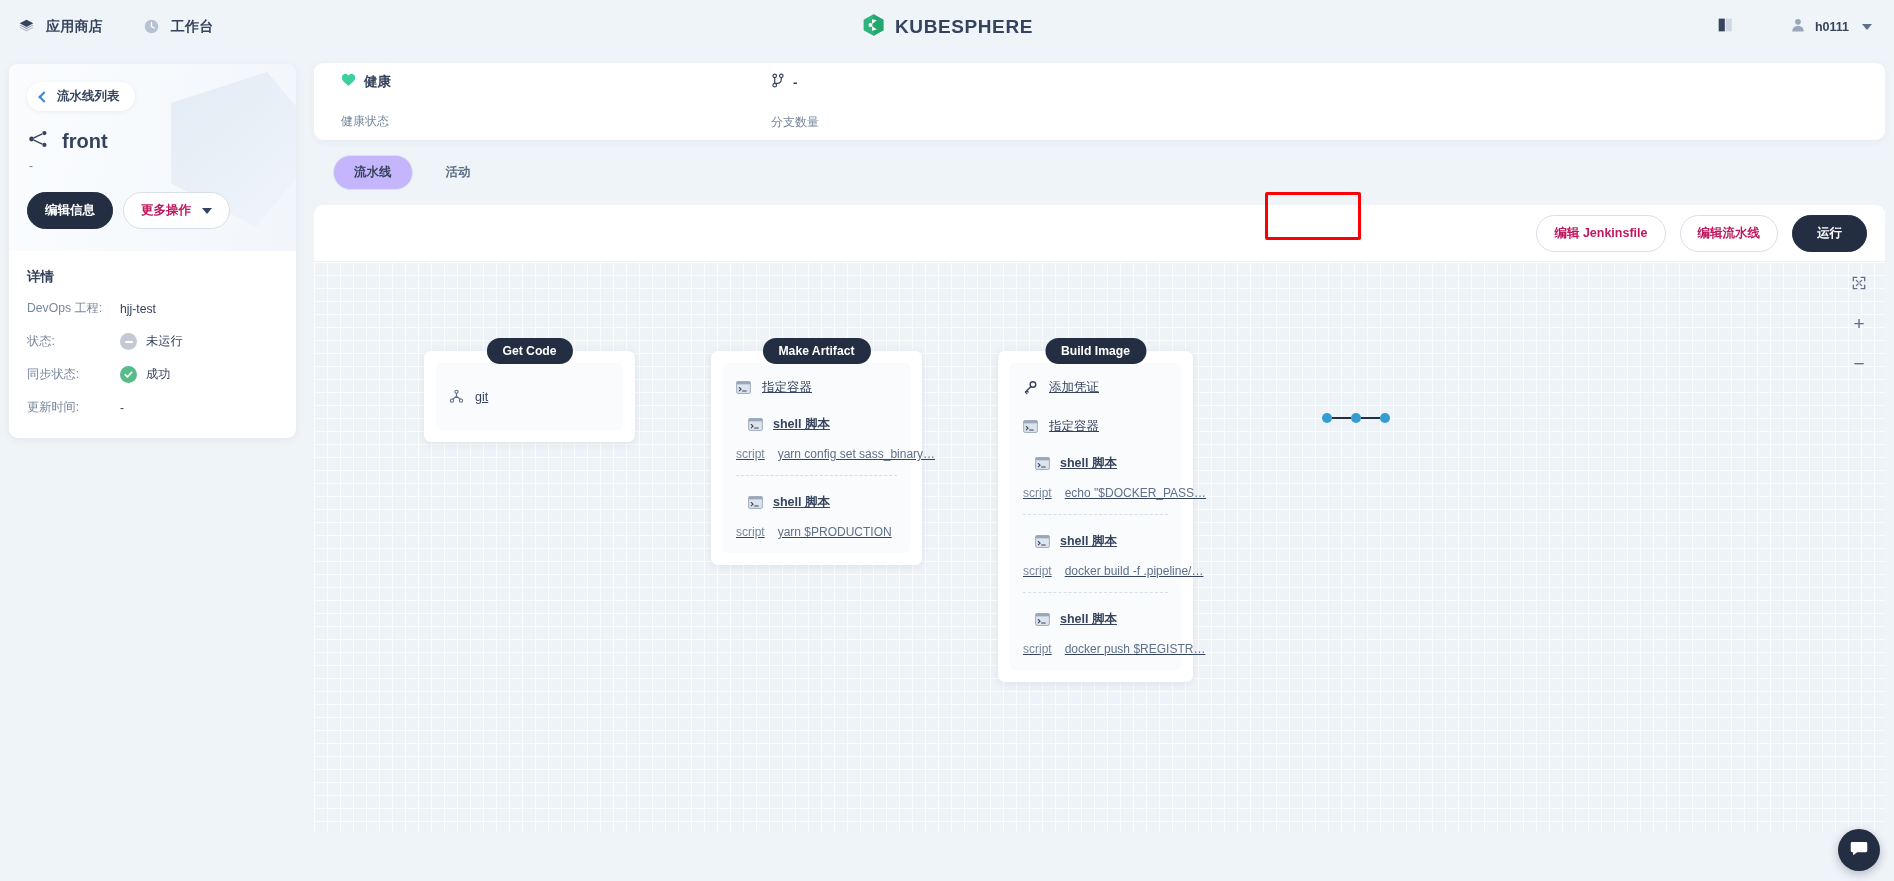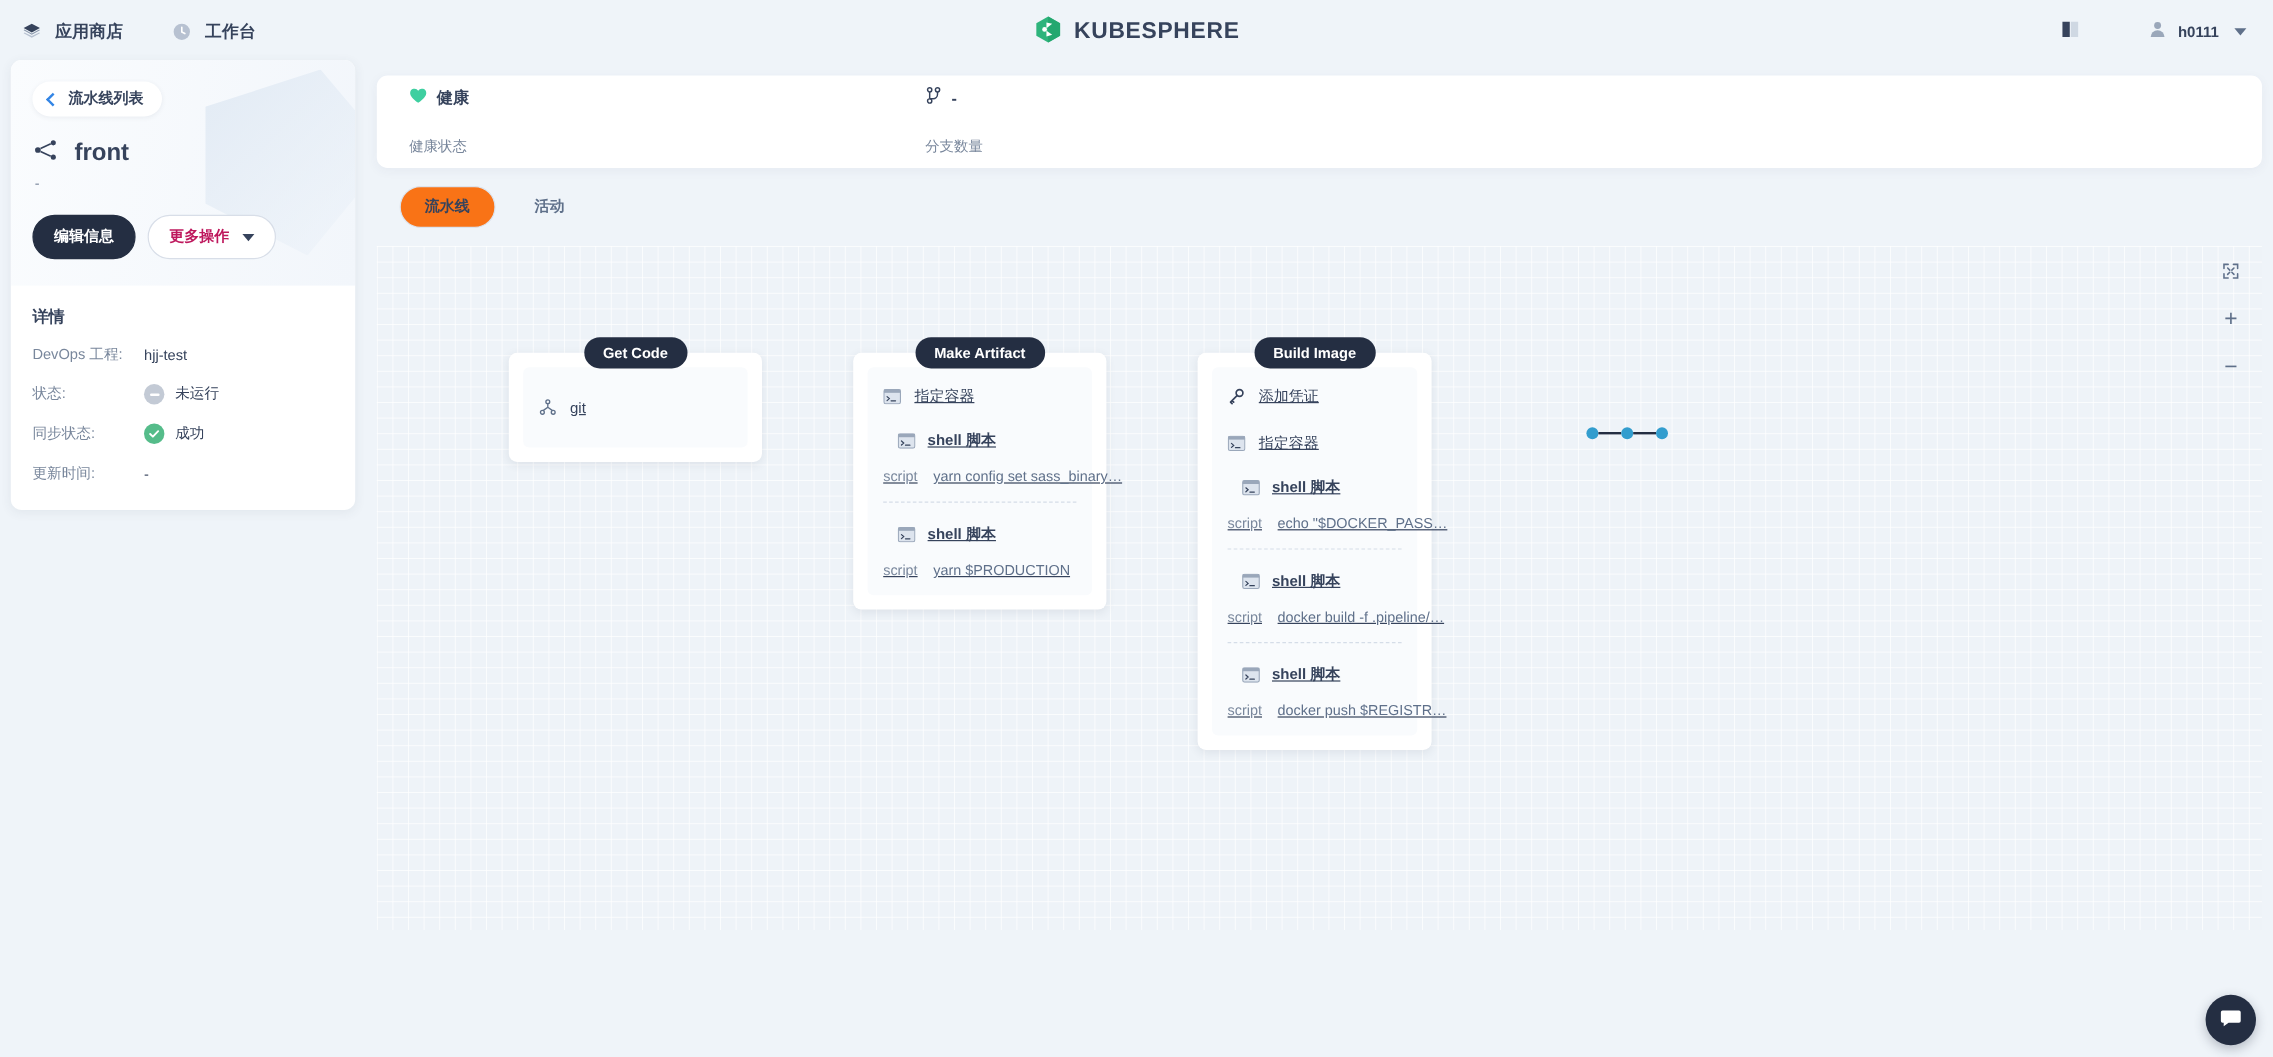--- a/index.html
+++ b/index.html
@@ -49,21 +49,21 @@
     width: 0; height: 0;
     border-left: 5px solid transparent;
     border-right: 5px solid transparent;
     border-top: 6px solid #5f708a;
     margin-left: 4px;
   }
 
   
   .sidebar {
     position: absolute;
-    left: 9px; top: 50px;
+    left: 9px; top: 64px;
     width: 287px;
     background: #fff;
     border-radius: 9px;
     box-shadow: 0 2px 9px rgba(54,67,92,.07);
     overflow: hidden;
   }
   .sb-head {
     position: relative;
     padding: 18px 18px 22px 18px;
     background: linear-gradient(100deg,#fafcfe 0%, #f2f6fb 100%);
@@ -156,21 +156,21 @@
 
   .tabs-row {
     display: flex; align-items: center; gap: 12px;
     padding: 15px 0 15px 19px;
   }
   .tab {
     font-size: 12.5px; font-weight: bold;
     padding: 8px 20px; border-radius: 18px;
     color: #36435c; cursor: pointer; border: 1px solid transparent;
   }
-  .tab.active { background: #f97316; border-color: #dbe3ee; text-align: right; }
+  .tab.active { background: #c4b5fd; border-color: #dbe3ee; text-align: right; }
   .tab.idle { color: #5f708a; }
 
   .toolbar {
     background: #fff;
     border-radius: 9px 9px 0 0;
     height: 57px;
     display: flex; align-items: center; justify-content: flex-end;
     padding-right: 18px; gap: 14px;
     position: relative;
     box-shadow: 0 -1px 0 #eef2f7 inset;
@@ -423,20 +423,26 @@
       </div>
       <div class="stat-lbl">分支数量</div>
     </div>
   </div>
 
   <div class="tabs-row">
     <div class="tab active">流水线</div>
     <div class="tab idle">活动</div>
   </div>
 
+  <div class="toolbar">
+    <div class="btn">编辑 Jenkinsfile</div>
+    <div class="btn">编辑流水线</div>
+    <div class="btn btn-dark" style="padding:9px 24px">运行</div>
+    <div class="hl-box" style="left:951px; top:-13px; width:96px; height:48px;"></div>
+  </div>
 
   <div class="canvas">
 
     <div class="zoom-ctrl">
       <div class="zc-btn">
         <svg width="14" height="14" viewBox="0 0 16 16">
           <path d="M1.5 5.5 V1.5 H5.5 M10.5 1.5 H14.5 V5.5 M14.5 10.5 V14.5 H10.5 M5.5 14.5 H1.5 V10.5" stroke="#5f708a" stroke-width="1.5" fill="none" stroke-linecap="round"></path>
           <path d="M5 5 L7 7 M11 5 L9 7 M11 11 L9 9 M5 11 L7 9" stroke="#5f708a" stroke-width="1.5" stroke-linecap="round"></path>
         </svg>
       </div>

